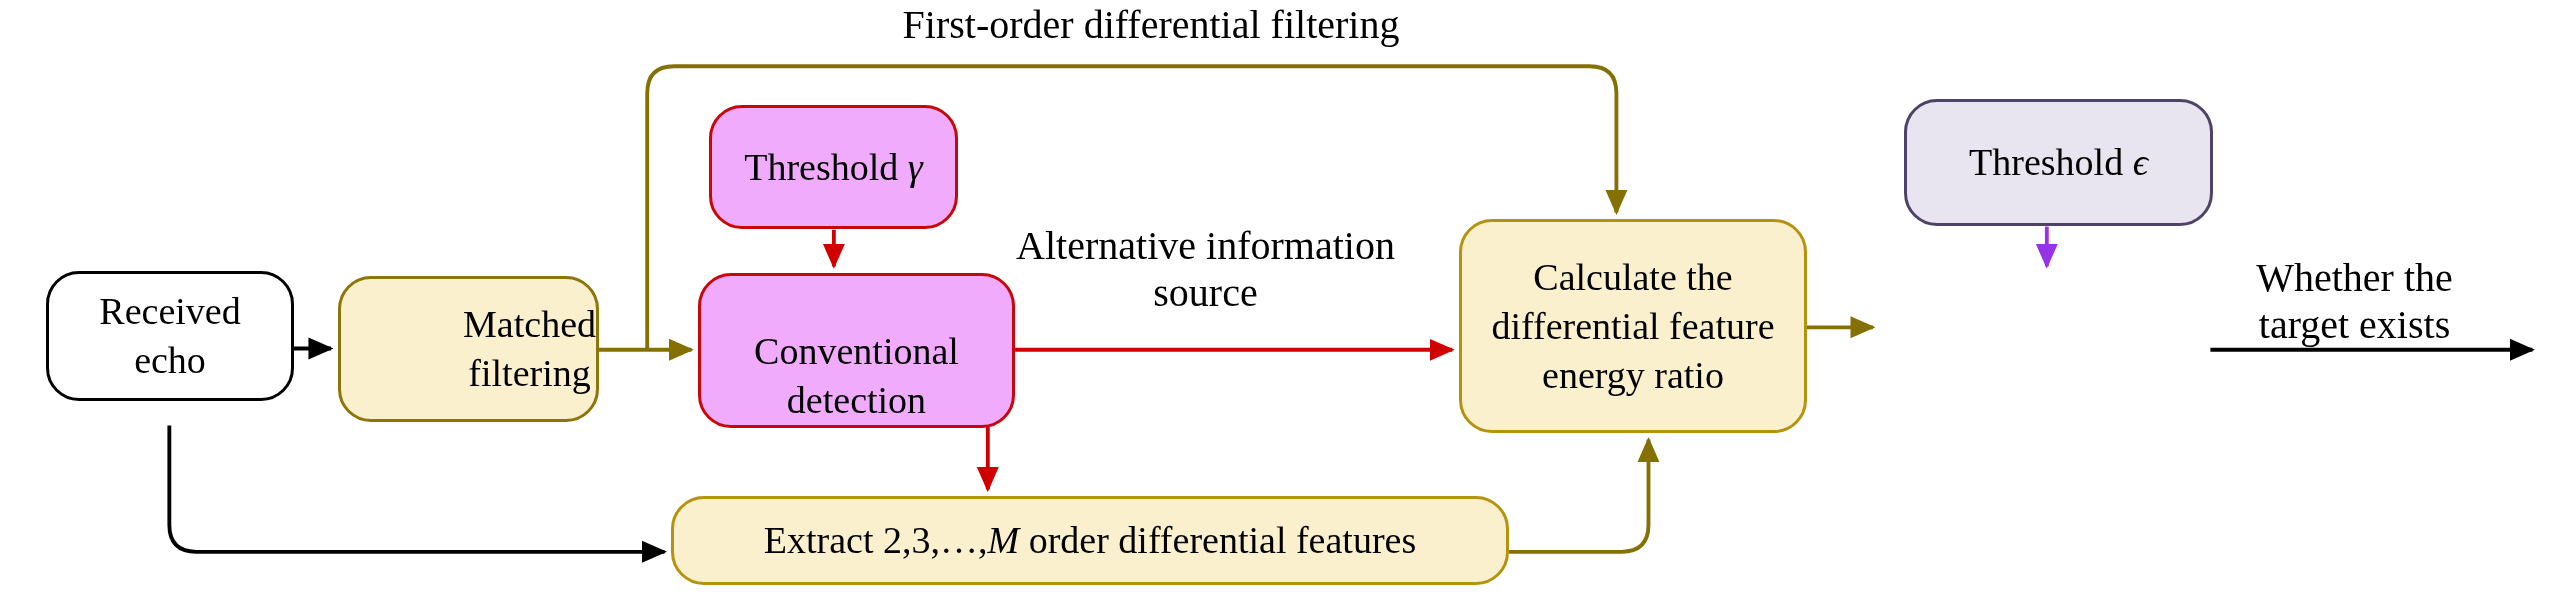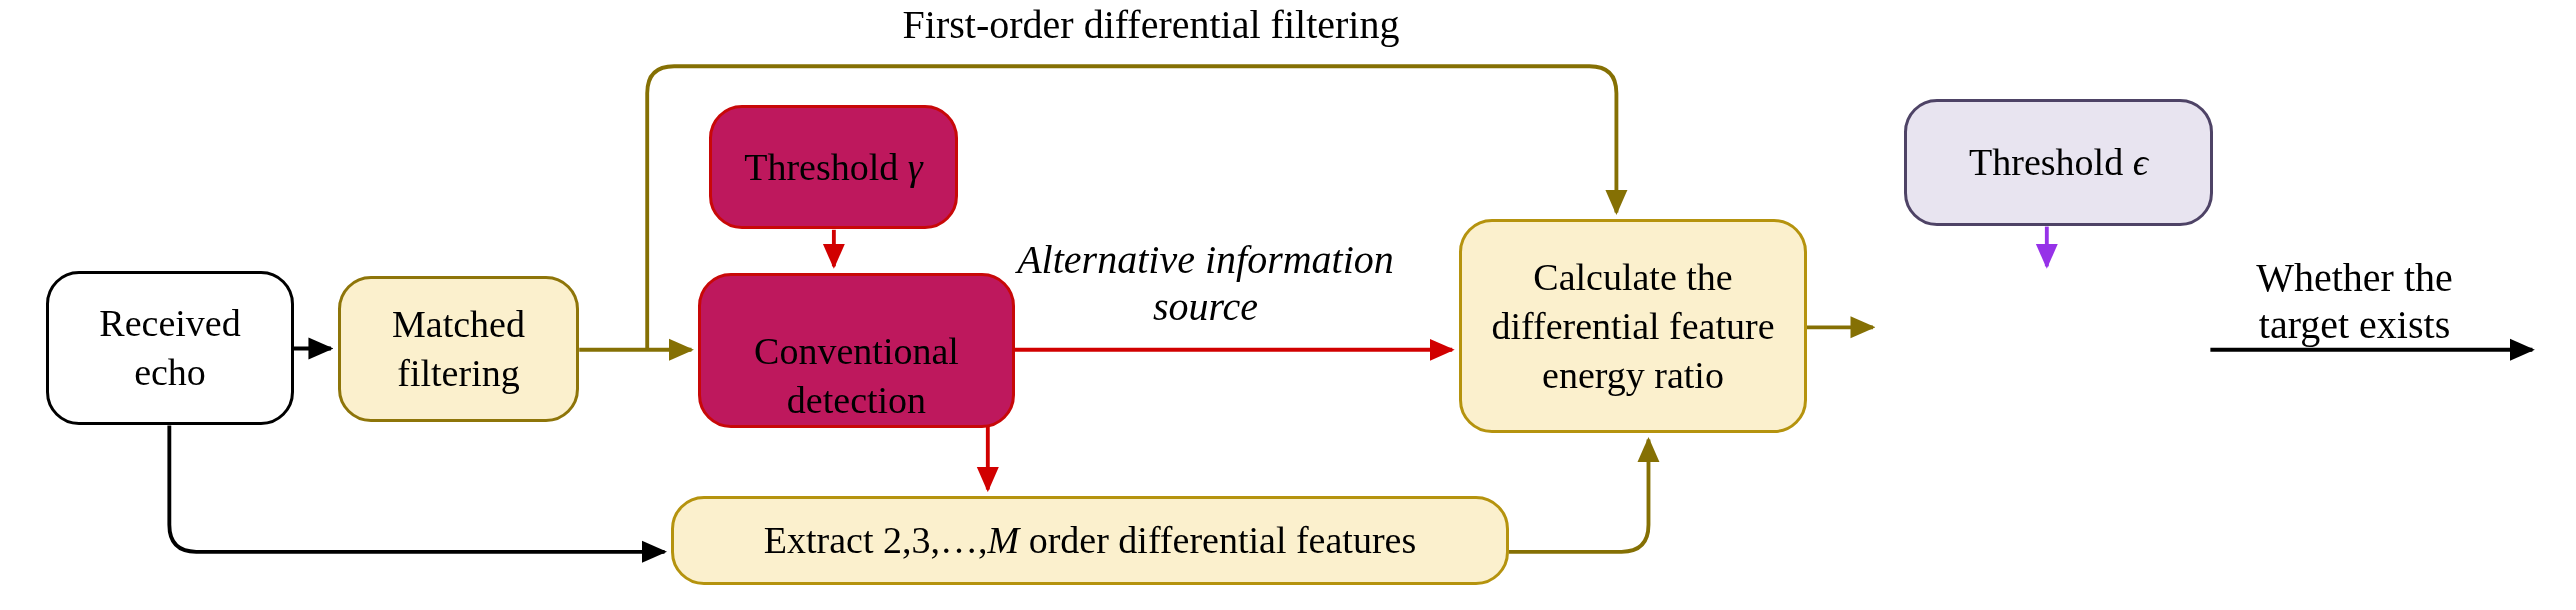--- a/index.html
+++ b/index.html
@@ -21,21 +21,21 @@
     box-sizing:border-box;
     font-size:38px;line-height:49px;
     white-space:pre-line;
   }
   .node .inner{white-space:pre-line;}
   .mathit{font-style:italic;}
 
   .n-plain{background:#ffffff;border:3.8px solid #000000;}
   .n-gold-dark{background:#fbf0cd;border:3.8px solid #8e7509;}
   .n-gold{background:#fbf0cd;border:3.8px solid #b5930e;}
-  .n-red{background:#be185d;border:3.8px solid #c80808;}
+  .n-red{background:#f0abfc;border:3.8px solid #c80808;}
   .n-purple{background:#e8e4f0;border:3.8px solid #4e4366;}
 
   .flabel{
     position:absolute;
     text-align:center;
     font-size:40px;line-height:47px;
     white-space:pre-line;
   }
 
   .wire{fill:none;stroke-width:6px;}
@@ -81,26 +81,26 @@
 
     <path class="wire w-olive" d="M2352,860 L2528,860 Q2570,860 2570,818 L2570,685" marker-end="url(#arr-olive)"></path>
 
     <path class="wire w-olive" d="M2816,510 L2920,510" marker-end="url(#arr-olive)"></path>
 
     <path class="wire w-violet" d="M3191,353 L3191,415" marker-end="url(#arr-violet)"></path>
 
     <path class="wire w-black" d="M3446,545 L3948,545" marker-end="url(#arr-black)"></path>
   </svg>
 
-  <div class="node n-plain" style="left:46px;top:271px;width:248px;height:154px;">
+  <div class="node n-plain" style="left:46px;top:271px;width:248px;height:130px;">
     <div class="inner">Received
 echo</div>
   </div>
 
-  <div class="node n-gold-dark" style="left:338px;top:276px;width:241px;height:146px;">
+  <div class="node n-gold-dark" style="left:338px;top:276px;width:261px;height:146px;justify-content:flex-end;">
     <div class="inner">Matched
 filtering</div>
   </div>
 
   <div class="node n-red" style="left:709px;top:105px;width:249px;height:124px;">
     <div class="inner"><span>Threshold </span><span class="mathit">γ</span></div>
   </div>
 
   <div class="node n-red" style="left:698px;top:273px;width:317px;height:155px;align-items:flex-end;">
     <div class="inner">Conventional
@@ -117,21 +117,21 @@
     <div class="inner"><span>Threshold </span><span class="mathit">ϵ</span></div>
   </div>
 
 
   <div class="node n-gold" style="left:671px;top:496px;width:838px;height:89px;">
     <div class="inner"><span>Extract 2,3,…,</span><span class="mathit">M</span><span> order differential features</span></div>
   </div>
 
   <div class="flabel" style="left:827px;top:1.3px;width:648px;">First-order differential filtering</div>
 
-  <div class="flabel" style="left:949px;top:236px;width:513px;font-style:italic;">Alternative information
+  <div class="flabel" style="left:949px;top:222px;width:513px;">Alternative information
 source</div>
 
 
   <div class="flabel" style="left:2194px;top:210px;width:321px;margin-top:44px;">Whether the
 target exists</div>
 
 </div>
 
 
 </body></html>

